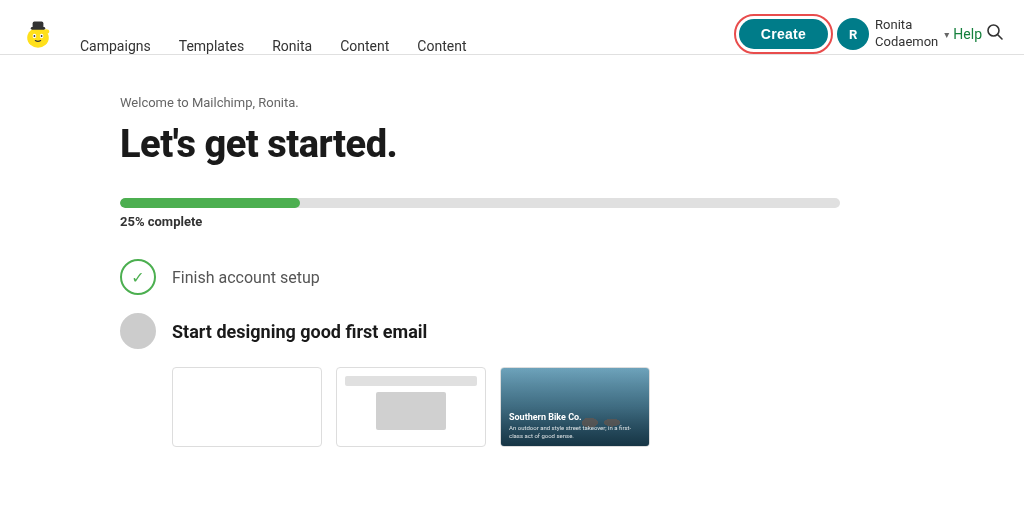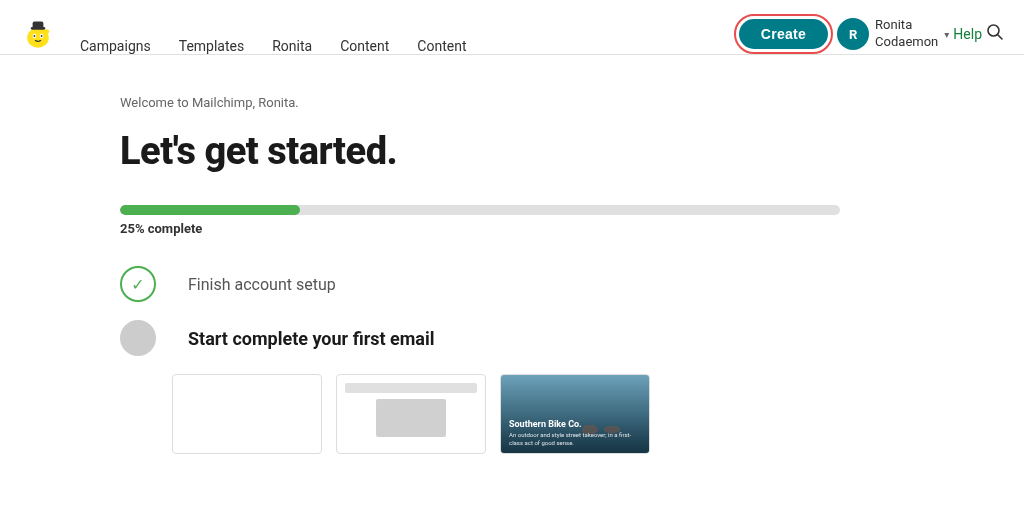--- a/index.html
+++ b/index.html
@@ -104,21 +104,21 @@
       font-size: 16px;
     }
 
     
     .main {
       padding: 40px 120px 30px 120px;
     }
     .welcome-text {
       font-size: 13px;
       color: #666;
-      margin-bottom: 19px;
+      margin-bottom: 12px;
     }
     .headline {
       font-size: 38px;
       font-weight: 800;
       color: #1a1a1a;
       margin-bottom: 32px;
       letter-spacing: -0.5px;
     }
 
     
@@ -168,21 +168,20 @@
       color: #4caf50;
       font-size: 16px;
     }
     .step-circle.pending {
       background: #ccc;
       border: 2px solid #ccc;
     }
     .step-label {
       font-size: 16px;
       color: #555;
-      margin-left: 16px;
     }
     .step-label.active {
       font-size: 18px;
       font-weight: 700;
       color: #1a1a1a;
     }
 
     
     .template-cards {
       display: flex;
@@ -327,21 +326,21 @@
 
     <div class="step">
       <div class="step-circle completed">
         <span style="font-size:16px; color:#4caf50;">✓</span>
       </div>
       <span class="step-label">Finish account setup</span>
     </div>
 
     <div class="step">
       <div class="step-circle pending"></div>
-      <span class="step-label active">Start complete your first email</span>
+      <span class="step-label active">Start designing good first email</span>
     </div>
 
     <div class="template-cards">
 
       <div class="template-card blank">
         
       </div>
 
       <div class="template-card simple">
         <div class="simple-header-bar"></div>

